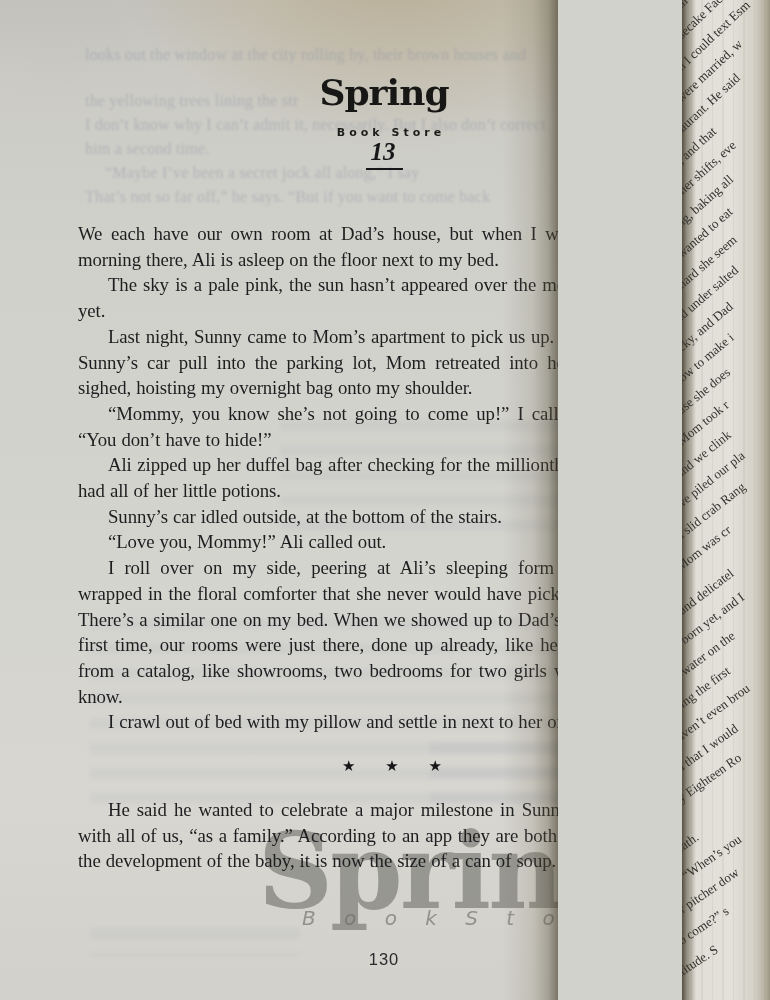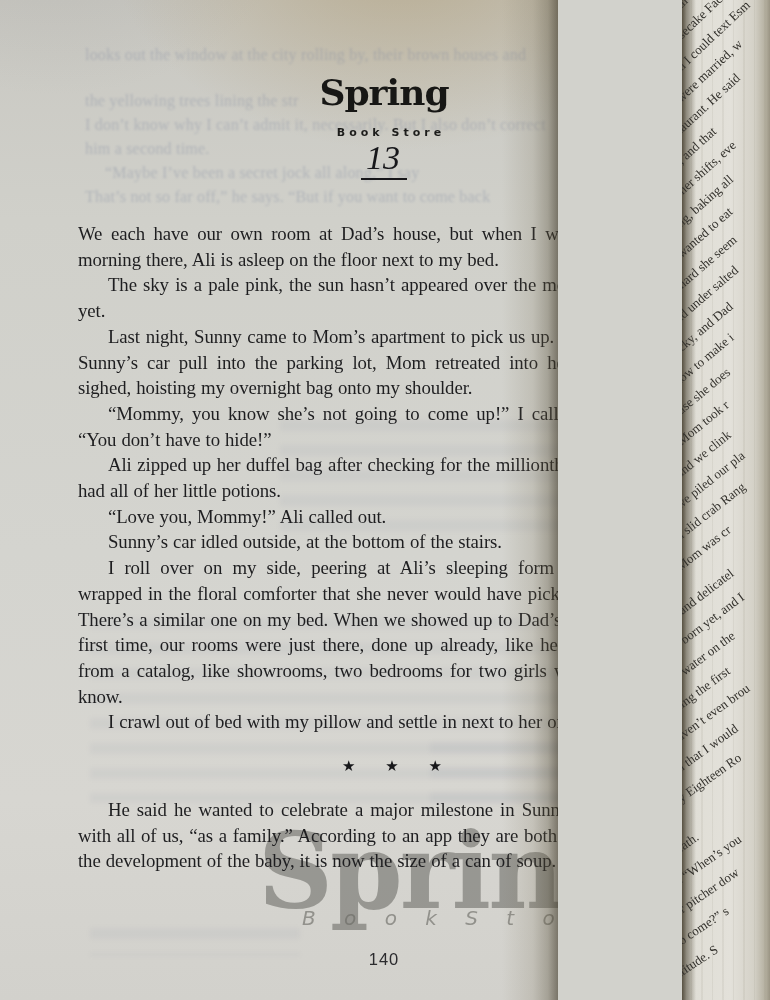--- a/index.html
+++ b/index.html
@@ -37,21 +37,21 @@
     font-family:"DejaVu Serif",serif;font-weight:800;font-size:36px;line-height:1;
     color:#171715;letter-spacing:-1px;
   }
   #logo-sub{
     margin-top:16px;font-family:"DejaVu Sans",sans-serif;font-size:11px;font-weight:700;
     letter-spacing:4px;color:#1c1c1a;text-transform:none;padding-left:14px;
   }
   
   #chapter-wrap{position:absolute;left:78px;top:138px;width:612px;text-align:center;z-index:3;}
   #chapter-number{
-    display:inline-block;font-style:italic;font-weight:400;font-size:34px;line-height:1.15;
+    display:inline-block;font-style:italic;font-weight:700;font-size:25px;line-height:1.15;
     color:#17171a;border-bottom:2.5px solid #17171a;padding:0 7px 1px 5px;
   }
   
   .body-block{
     position:absolute;left:78px;width:588px;z-index:3;
     font-size:18.8px;line-height:25.7px;color:#1e1e20;
     text-align:justify;letter-spacing:-0.1px;word-spacing:0.5px;
   }
   #body-block-1{top:221px;}
   #body-block-2{top:797px;}
@@ -123,38 +123,38 @@
     <div id="chapter-wrap">
       <span id="chapter-number">13</span>
     </div>
 
     <div id="body-block-1" class="body-block">
         <p>We each have our own room at Dad’s house, but when I wake up in the morning there, Ali is asleep on the floor next to my bed.</p>
         <p class="indent">The sky is a pale pink, the sun hasn’t appeared over the mountain’s crest yet.</p>
         <p class="indent">Last night, Sunny came to Mom’s apartment to pick us up. When we saw Sunny’s car pull into the parking lot, Mom retreated into her bedroom. I sighed, hoisting my overnight bag onto my shoulder.</p>
         <p class="indent">“Mommy, you know she’s not going to come up!” I called out to her. “You don’t have to hide!”</p>
         <p class="indent">Ali zipped up her duffel bag after checking for the millionth time that she had all of her little potions.</p>
+        <p class="indent">Sunny’s car idled outside, at the bottom of the stairs.</p>
         <p class="indent">“Love you, Mommy!” Ali called out.</p>
-        <p class="indent">Sunny’s car idled outside, at the bottom of the stairs.</p>
         <p class="indent">I roll over on my side, peering at Ali’s sleeping form on the floor, wrapped in the floral comforter that she never would have picked for herself. There’s a similar one on my bed. When we showed up to Dad’s house for the first time, our rooms were just there, done up already, like he ordered them from a catalog, like showrooms, two bedrooms for two girls who we didn’t know.</p>
         <p class="indent">I crawl out of bed with my pillow and settle in next to her on the floor.</p>
       </div>
 
     <div id="scene-break">★ ★ ★</div>
 
     <div id="body-block-2" class="body-block">
         <p class="indent">He said he wanted to celebrate a major milestone in Sunny’s pregnancy with all of us, “as a family.” According to an app they are both using to track the development of the baby, it is now the size of a can of soup.</p>
       </div>
 
     <div id="watermark">
       <div id="wm-brand">Spring</div>
       <div id="wm-sub">B o o k   S t o r e</div>
     </div>
 
-    <div id="page-number">140</div>
+    <div id="page-number">130</div>
 
     <div id="page-curl"></div>
   </div>
 
   <div id="edge-strip">
       <div class="edge-frag" style="left: -22px; top: 16px; transform: rotate(-44deg);">ined th</div>
       <div class="edge-frag" style="left: -22px; top: 47px; transform: rotate(-43.65deg);">Cheesecake Factory</div>
       <div class="edge-frag" style="left: -22px; top: 78px; transform: rotate(-43.3deg);">I wish I could text Esm</div>
       <div class="edge-frag" style="left: -22px; top: 109px; transform: rotate(-42.95deg);">Dad were married, w</div>
       <div class="edge-frag" style="left: -22px; top: 140px; transform: rotate(-42.6deg);">a restaurant. He said</div>

